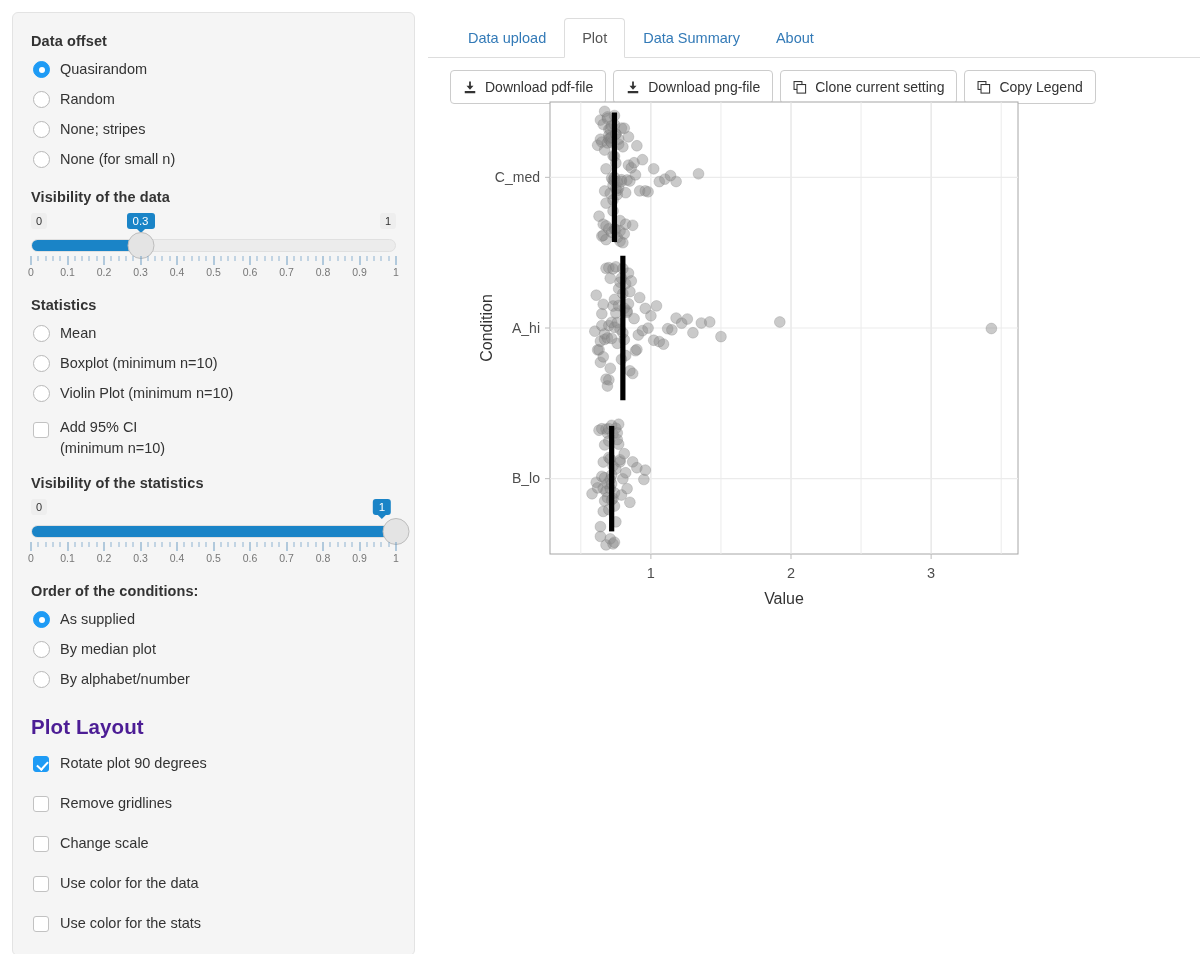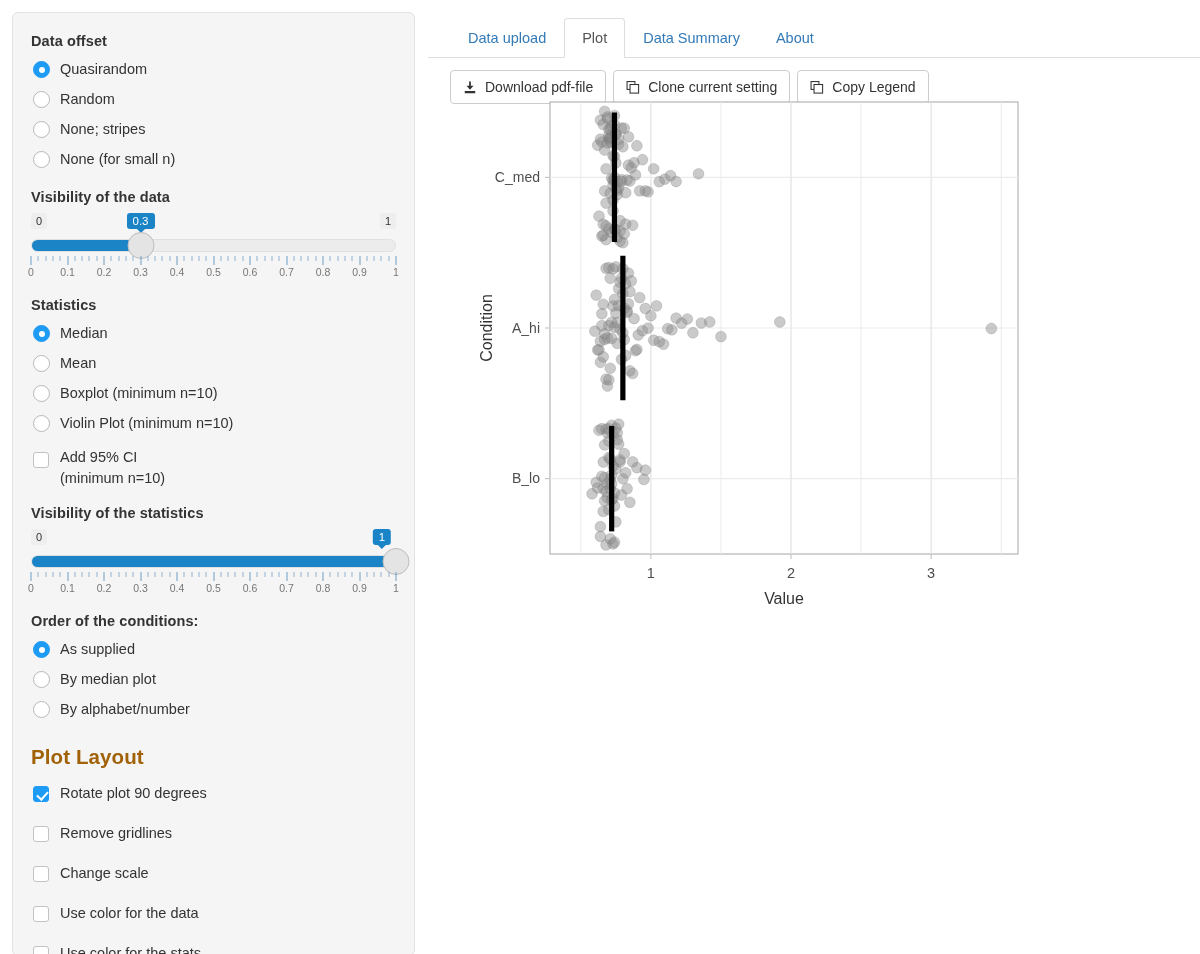--- a/index.html
+++ b/index.html
@@ -20,21 +20,21 @@
     background: #f5f5f5;
     border: 1px solid #e3e3e3;
     border-radius: 6px;
     padding: 20px 18px 10px 18px;
   }
   .grp-title {
     font-size: 14.5px; font-weight: bold; color: #333;
     margin: 0 0 8px 0; letter-spacing: .1px;
   }
   .grp-title.big {
-    font-size: 20.5px; font-weight: bold; color: #a16207;
+    font-size: 20.5px; font-weight: bold; color: #4c1d95;
     margin: 0 0 12px 0;
   }
   .sec { margin-bottom: 16px; }
 
   
   .radio-row, .check-row {
     display: flex; align-items: flex-start;
     margin: 0 0 5px 0; min-height: 26px;
   }
   .radio-row { margin-bottom: 4px; }
@@ -255,24 +255,20 @@
             <span style="left: 90%;">0.9</span>
             <span style="left: 100%;">1</span>
           </div>
       </div>
     </div>
 
     <div class="sec">
       <div class="grp-title">Statistics</div>
       <div id="radios-stats">
           <div class="radio-row">
-            <div class="radio on"></div>
-            <div class="radio-label">Median</div>
-          </div>
-          <div class="radio-row">
             <div class="radio"></div>
             <div class="radio-label">Mean</div>
           </div>
           <div class="radio-row">
             <div class="radio"></div>
             <div class="radio-label">Boxplot (minimum n=10)</div>
           </div>
           <div class="radio-row">
             <div class="radio"></div>
             <div class="radio-label">Violin Plot (minimum n=10)</div>
@@ -419,20 +415,26 @@
         <div class="tab">Data Summary</div>
         <div class="tab">About</div>
       </div>
 
     <div class="toolbar" id="toolbar">
         <div class="tb-btn">
           <svg class="tb-ico" viewBox="0 0 16 16">
             <path d="M7 1h2v5h3L8 10.5 4 6h3V1z M2 12h12v2.5H2z" fill="#333"></path>
           </svg>
           <span>Download pdf-file</span>
+        </div>
+        <div class="tb-btn">
+          <svg class="tb-ico" viewBox="0 0 16 16">
+            <path d="M7 1h2v5h3L8 10.5 4 6h3V1z M2 12h12v2.5H2z" fill="#333"></path>
+          </svg>
+          <span>Download png-file</span>
         </div>
         <div class="tb-btn">
           <svg class="tb-ico" viewBox="0 0 16 16">
             <rect x="1.2" y="1.2" width="9" height="9" fill="none" stroke="#333" stroke-width="1.2"></rect>
             <rect x="4.6" y="4.6" width="9.8" height="9.8" fill="#fff" stroke="#333" stroke-width="1.2"></rect>
           </svg>
           <span>Clone current setting</span>
         </div>
         <div class="tb-btn">
           <svg class="tb-ico" viewBox="0 0 16 16">

